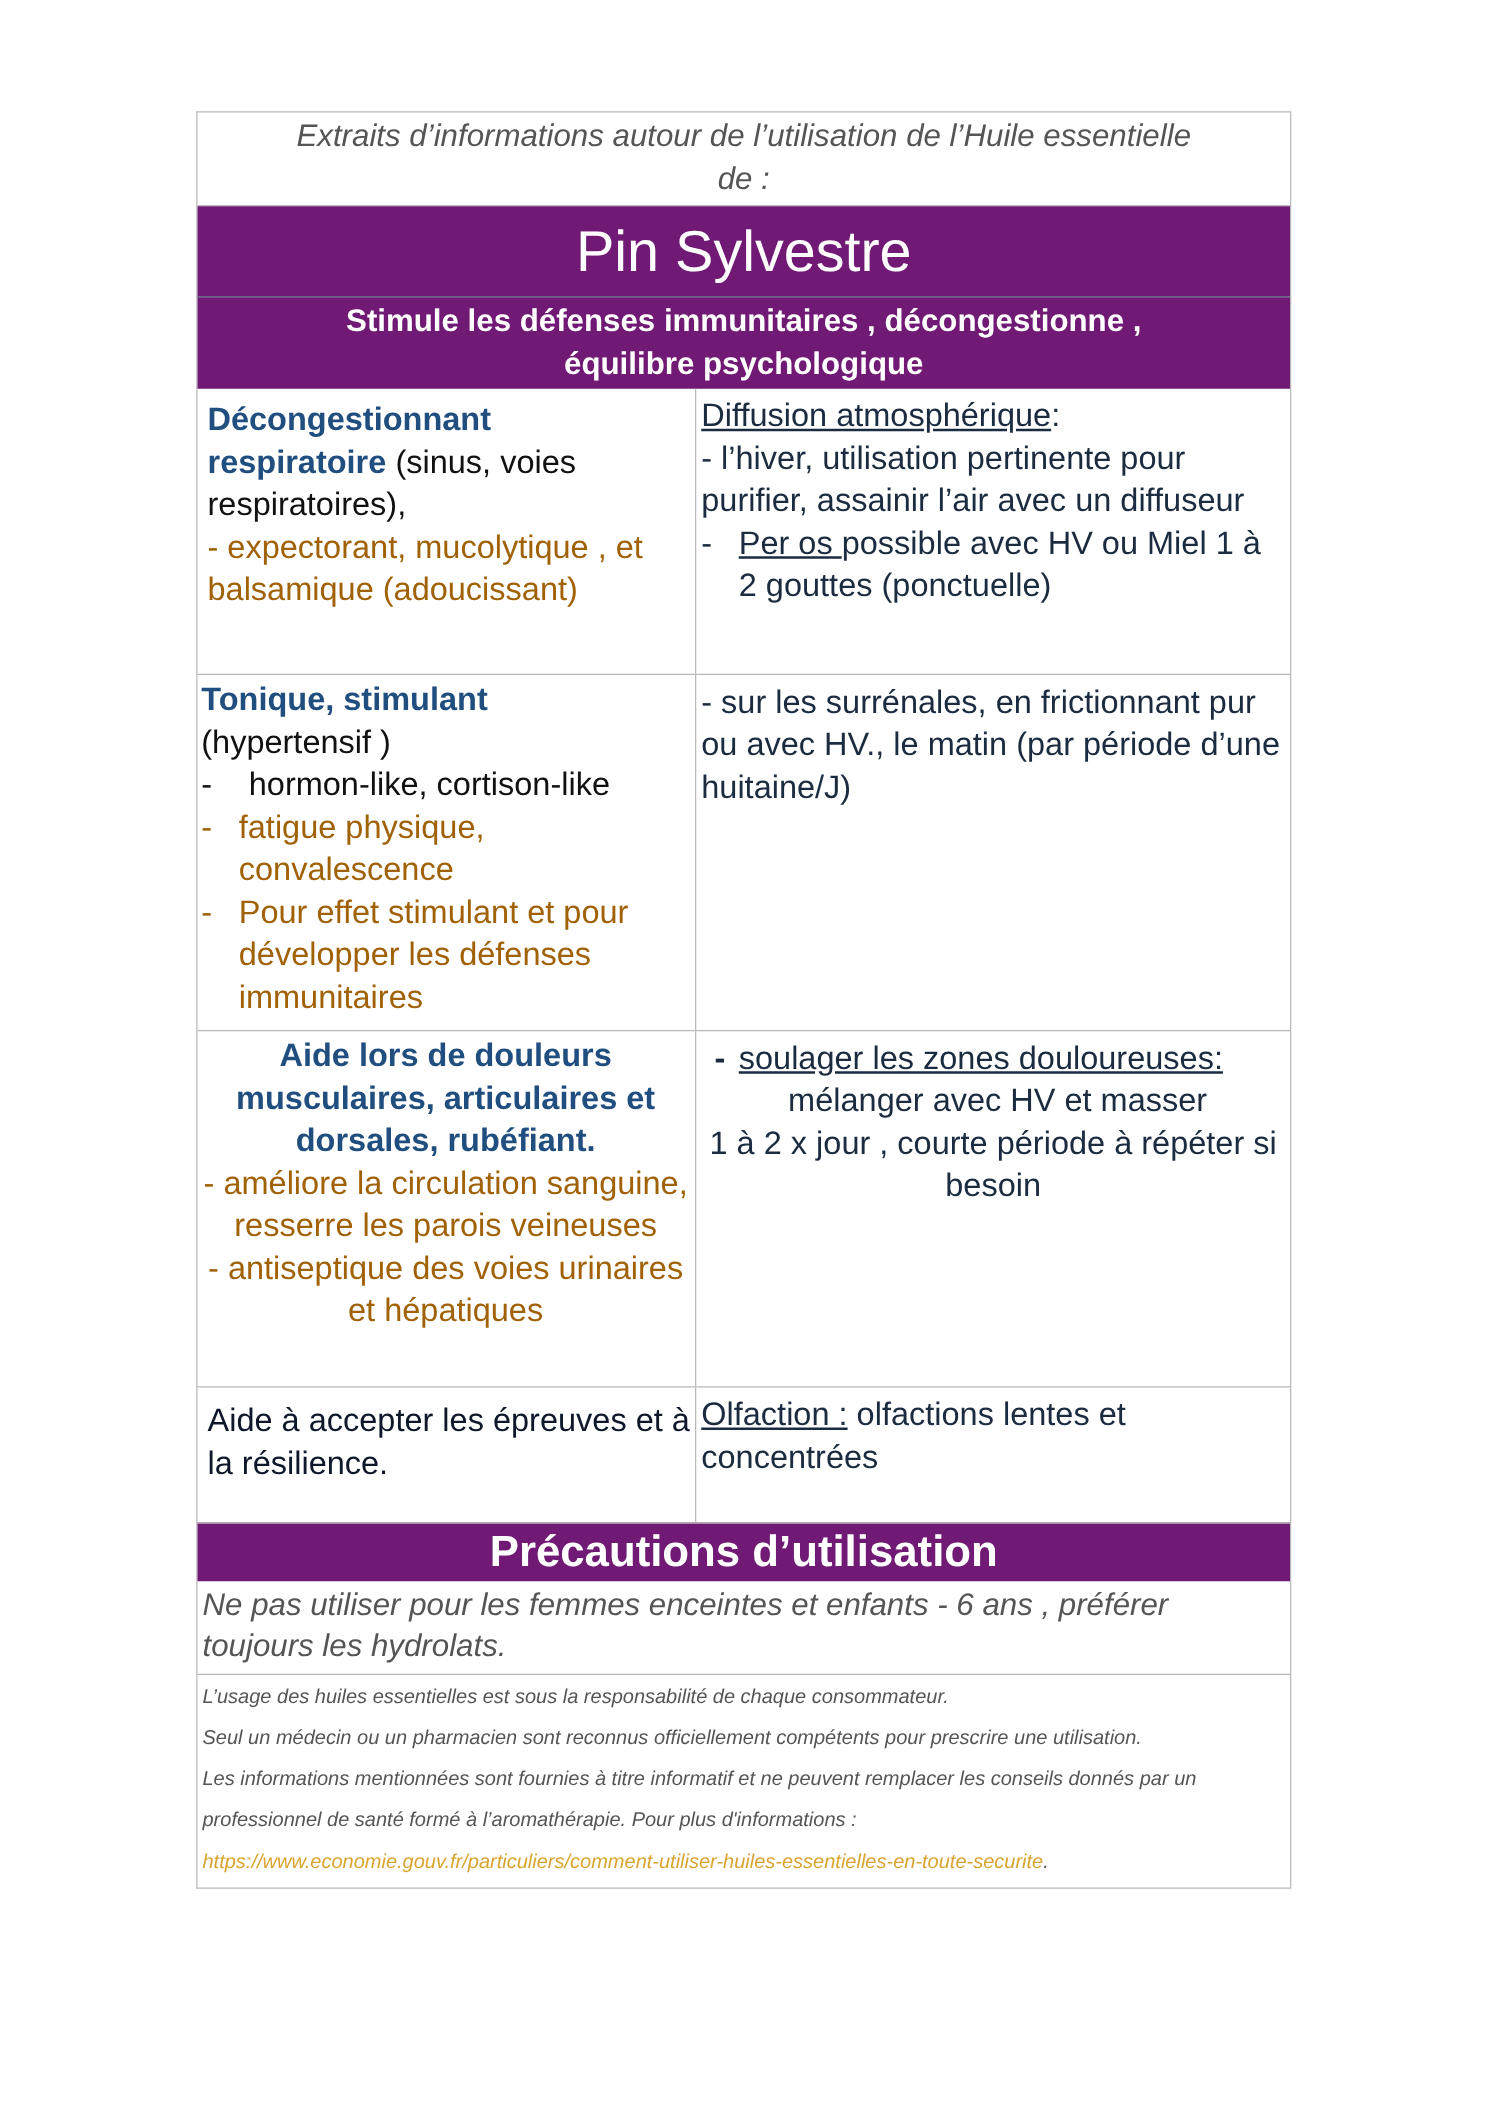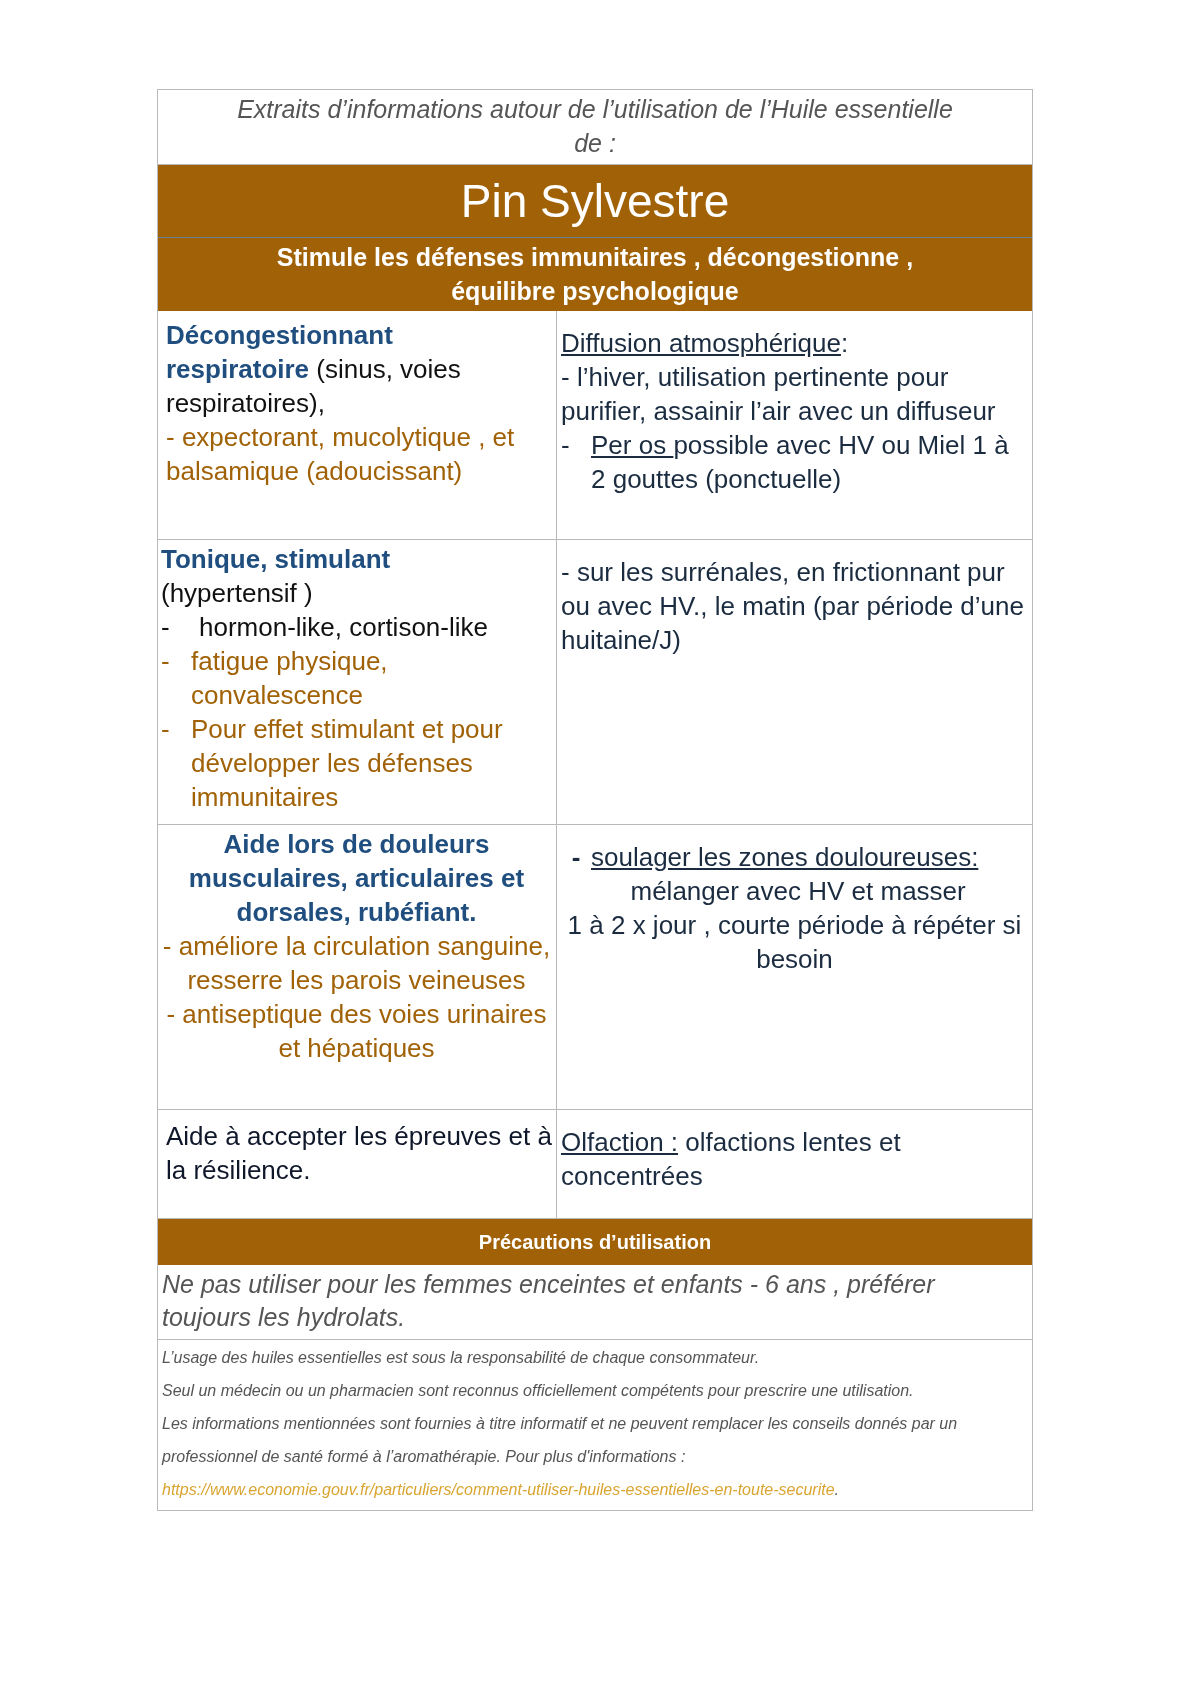--- a/index.html
+++ b/index.html
@@ -3,41 +3,41 @@
 <meta charset="utf-8">
 <style>
   html, body { margin: 0; padding: 0; background: #ffffff; }
   body { width: 1190px; height: 1683px; position: relative; overflow: hidden;
          font-family: "Liberation Sans", sans-serif; }
   .sheet { position: absolute; left: 157px; top: 89px; width: 876px;
            border: 1px solid #b9b9b9; box-sizing: border-box; }
   .intro { height: 75px; text-align: center; font-style: italic; color: #555;
            font-size: 25px; line-height: 34px; padding-top: 2px; box-sizing: border-box;
            border-bottom: 1px solid #b9b9b9; }
-  .band { background: #a16207; color: #fff; text-align: center; }
+  .band { background: #701a75; color: #fff; text-align: center; }
   .title { height: 72px; font-size: 46px; line-height: 72px; border-bottom: 1px solid #6b7f93; }
   .subtitle { height: 73px; font-size: 25px; font-weight: bold; line-height: 34px; padding-top: 2px; box-sizing: border-box; }
   .row { display: flex; border-top: 1px solid #b9b9b9; }
   .row:first-of-type { border-top: none; }
   .cell { box-sizing: border-box; font-size: 26px; line-height: 34px; }
   .cell.left { width: 399px; border-right: 1px solid #b9b9b9; padding: 7px 4px 0 8px; }
-  .cell.right { width: 475px; padding: 15px 4px 0 4px; }
+  .cell.right { width: 475px; padding: 4px 4px 0 4px; }
   .r1 { height: 228px; } .r2 { height: 284px; } .r3 { height: 284px; text-align: center; } .r4 { height: 108px; }
   .r2 .cell.left, .r3 .cell.left { padding-left: 3px; padding-top: 2px; }
   .r4 .cell.left { padding-top: 9px; }
   .hd { color: #1f4e7f; font-weight: bold; }
   .dark { color: #111; }
   .grey { color: #a16207; }
   .navy { color: #1b2c40; }
   .u { text-decoration: underline; }
   .blue-reg { color: #0f172a; }
   .li { display: flex; }
   .li .dash { width: 30px; flex: none; }
   .li.wide .dash { width: 38px; }
-  .prec-band { height: 46px; font-size: 20px; font-weight: bold; line-height: 46px; border-top: 1px solid #b9b9b9; }
+  .prec-band { height: 46px; font-size: 35px; font-weight: bold; line-height: 46px; border-top: 1px solid #b9b9b9; }
   .prec1 { height: 75px; font-style: italic; color: #555; font-size: 25px; line-height: 33px; padding: 3px 6px 0 4px; box-sizing: border-box; border-bottom: 1px solid #b9b9b9; }
   .prec2 { font-style: italic; color: #555; font-size: 16px; line-height: 33px; padding: 1px 6px 4px 4px; box-sizing: border-box; }
   .link { color: #d9a530; }
 </style>
 </head>
 <body>
 
 <div class="sheet">
   <div class="intro">
     <div>Extraits d’informations autour de l’utilisation de l’Huile essentielle</div>

